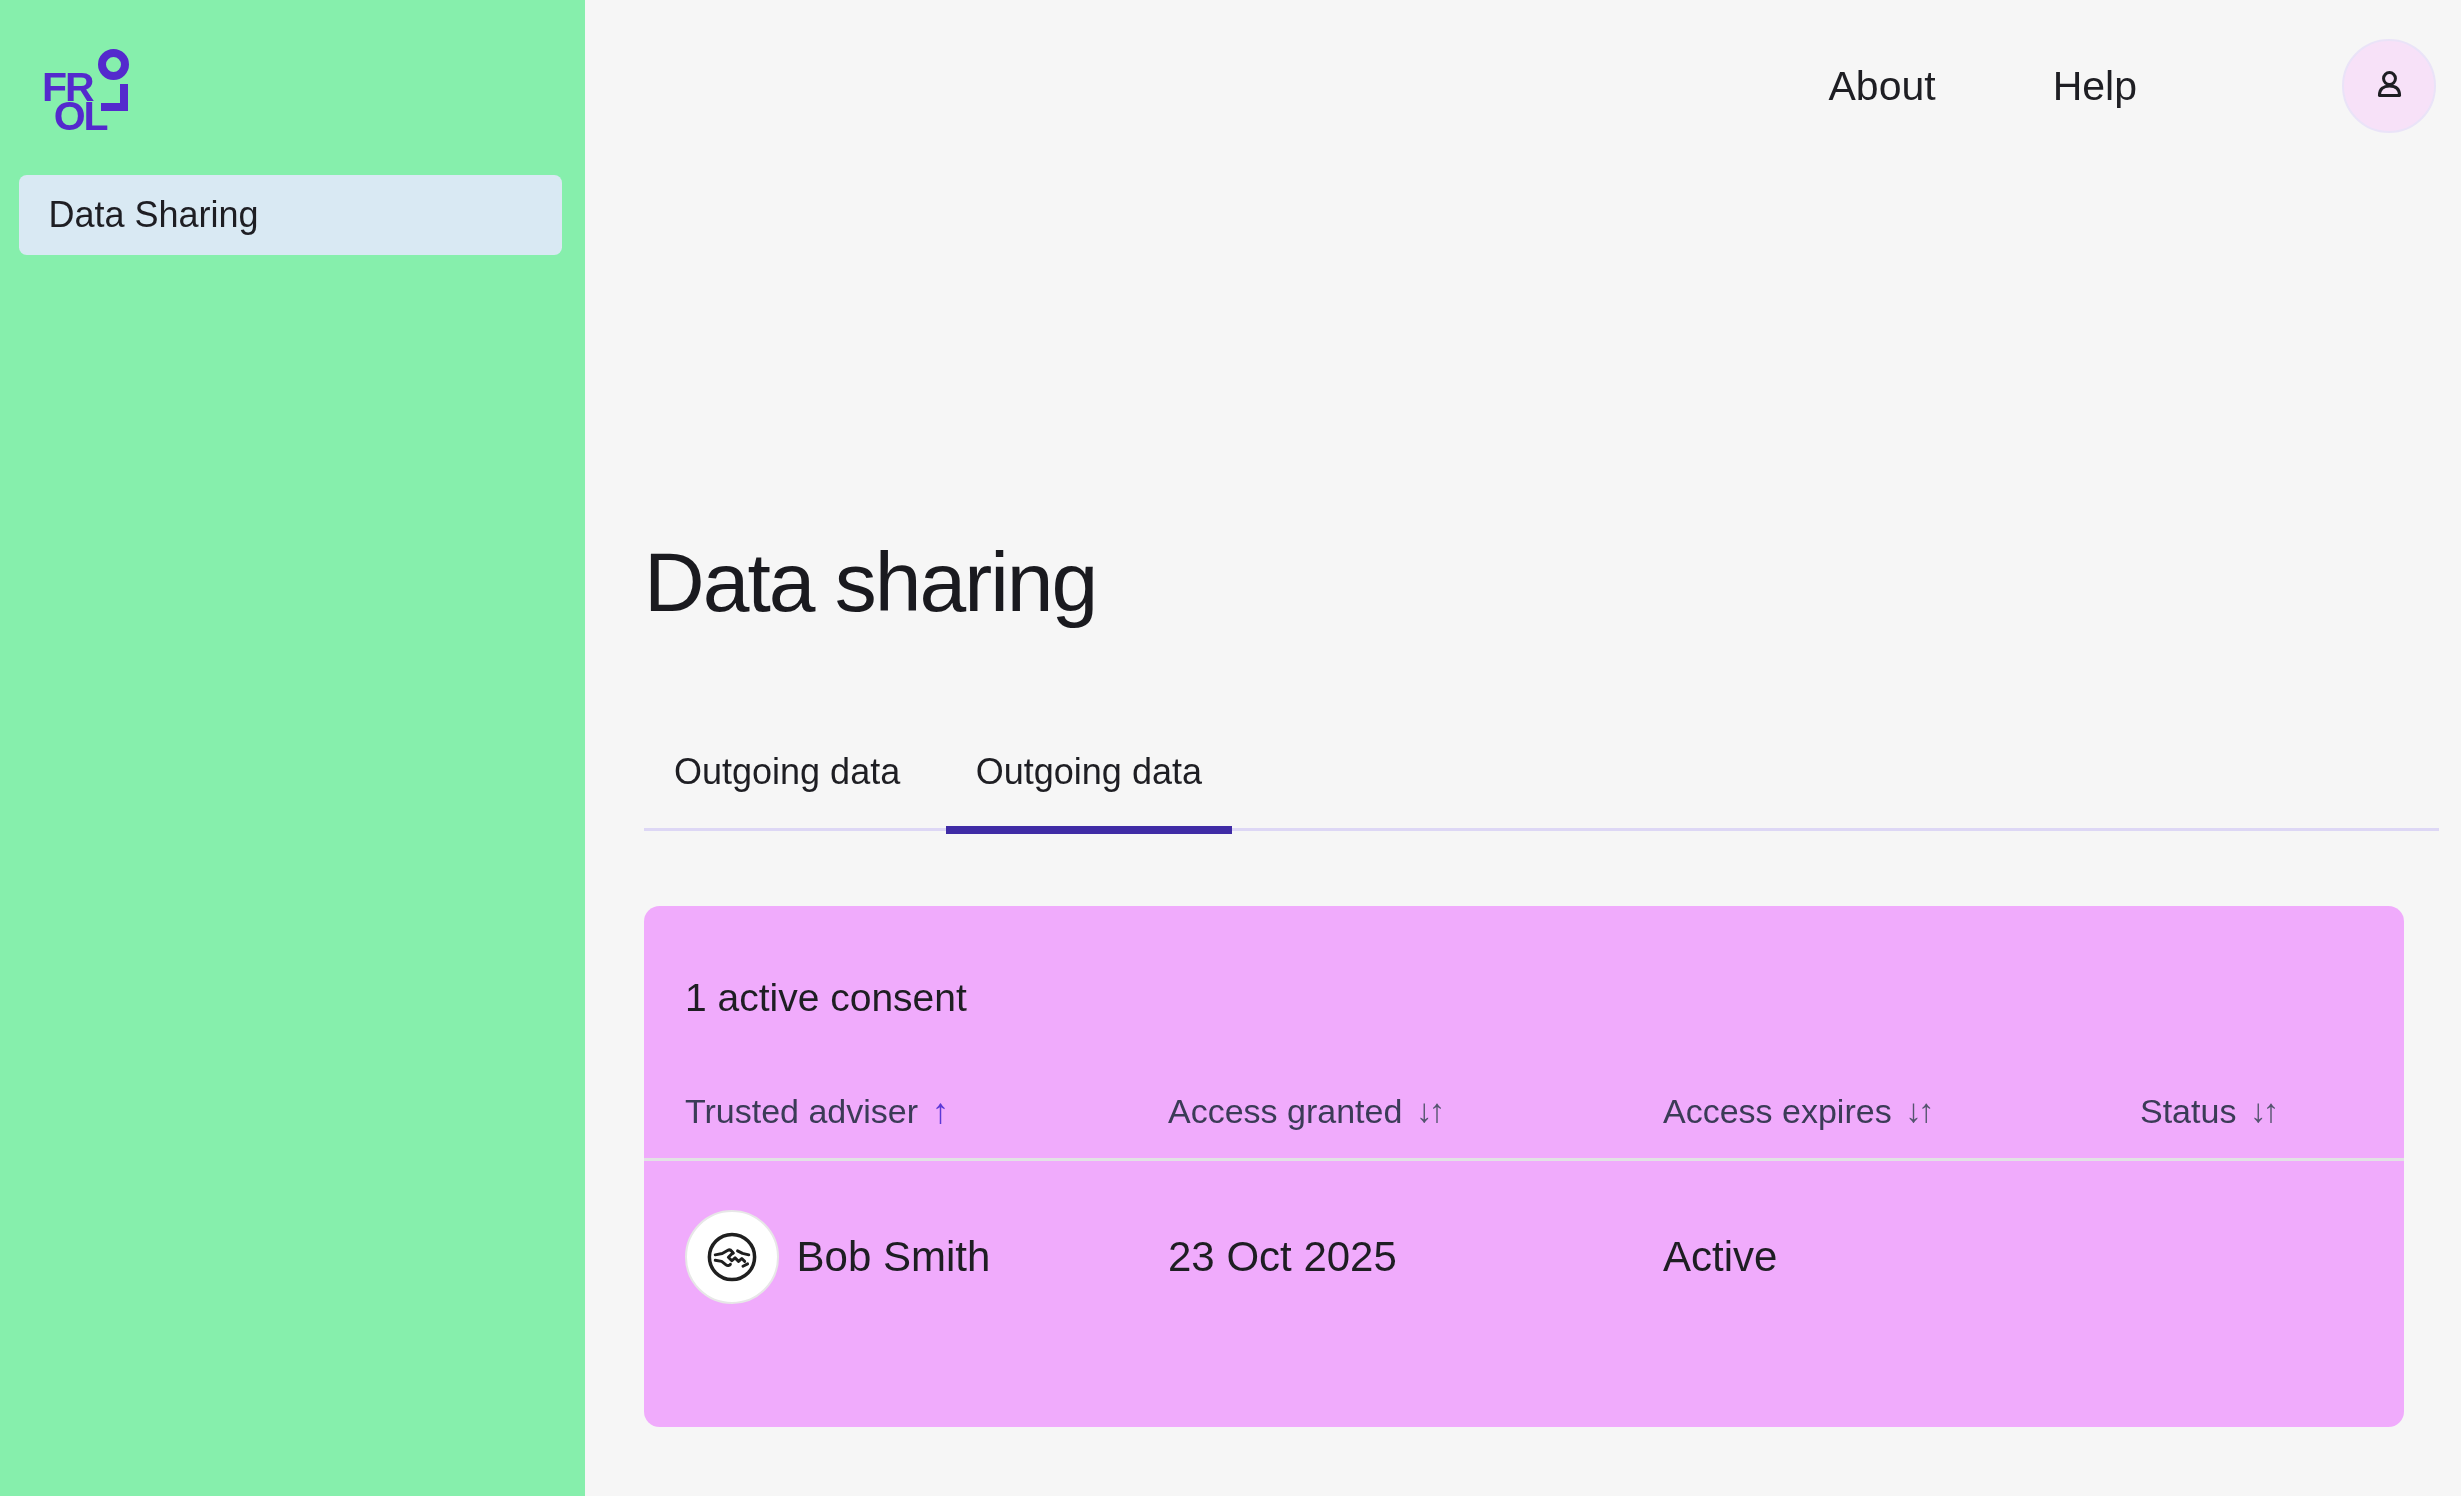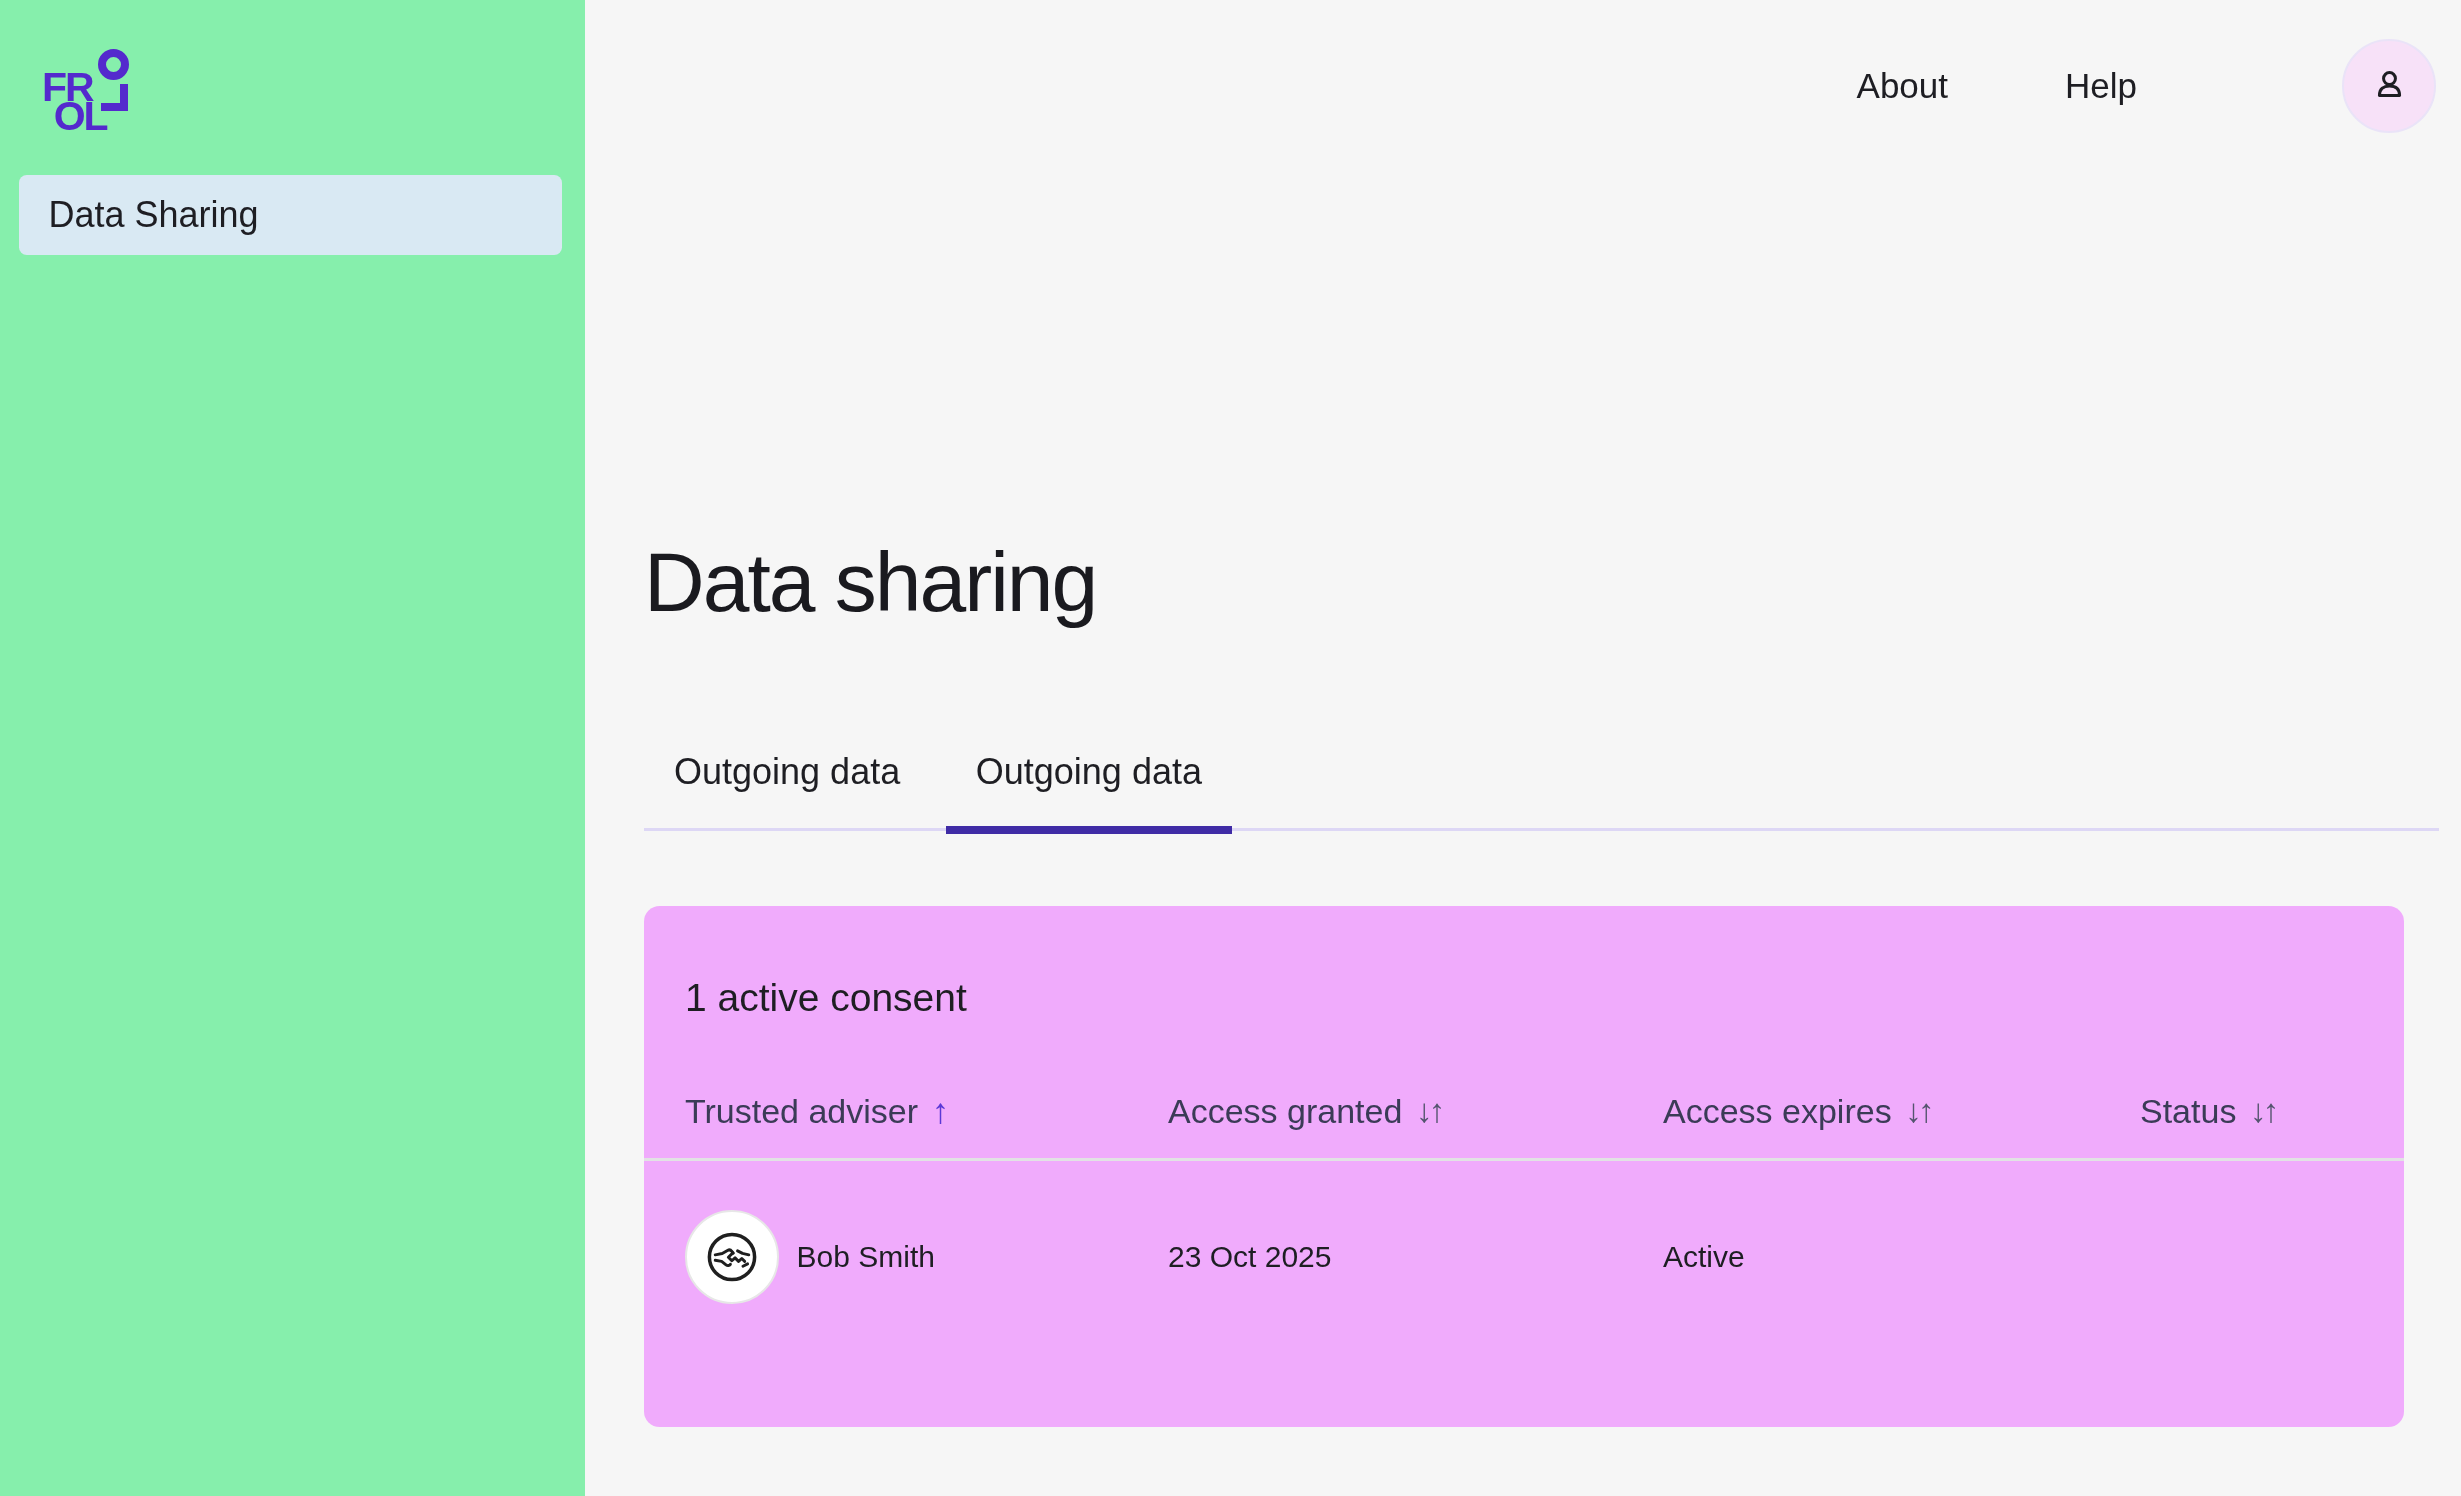--- a/index.html
+++ b/index.html
@@ -41,21 +41,21 @@
     font-size:36px; color:#1E1E23; cursor:pointer;
   }
 
   
   .main { position:absolute; left:585px; top:0; width:1876px; height:1496px; }
 
   .topnav {
     position:absolute; top:39px; right:25px;
     display:flex; align-items:center;
   }
-  .topnav a { text-decoration:none; color:#1E1E23; font-size:35px; cursor:pointer; }
+  .topnav a { text-decoration:none; color:#1E1E23; font-size:41px; cursor:pointer; }
   .nav-about { margin-right:117px; }
   .nav-help  { margin-right:205px; }
   .avatar-btn {
     width:94px; height:94px; border-radius:50%;
     background:#F7E1F8; border:2.9px solid #EAE3F8;
     display:flex; align-items:center; justify-content:center; cursor:pointer;
   }
 
   .page-title {
     position:absolute; left:59px; top:534px;
@@ -90,21 +90,21 @@
     padding:0 41px; margin-top:71px;
     font-size:34px; color:#3B3B57;
   }
   .th { display:flex; align-items:center; gap:13.7px; cursor:pointer; white-space:nowrap; }
   .sort-asc  { color:#5B38D6; font-size:35px; font-weight:700; }
   .sort-both { color:#54546F; font-size:33px; font-weight:600; letter-spacing:-3.9px; }
   .divider { height:2.9px; background:#E2E2E4; margin-top:27px; }
   .trow {
     display:grid; grid-template-columns:483px 495px 477px 1fr;
     padding:49px 41px 0 41px; align-items:center;
-    font-size:30px; color:#1E1E23;
+    font-size:42px; color:#1E1E23;
   }
   .adviser-cell { display:flex; align-items:center; gap:17.6px; }
   .row-avatar {
     width:94px; height:94px; border-radius:50%; flex:0 0 94px;
     background:#FFFFFF; border:2.9px solid #E7E7E7;
     display:flex; align-items:center; justify-content:center;
   }
 </style>
 </head>
 <body>

